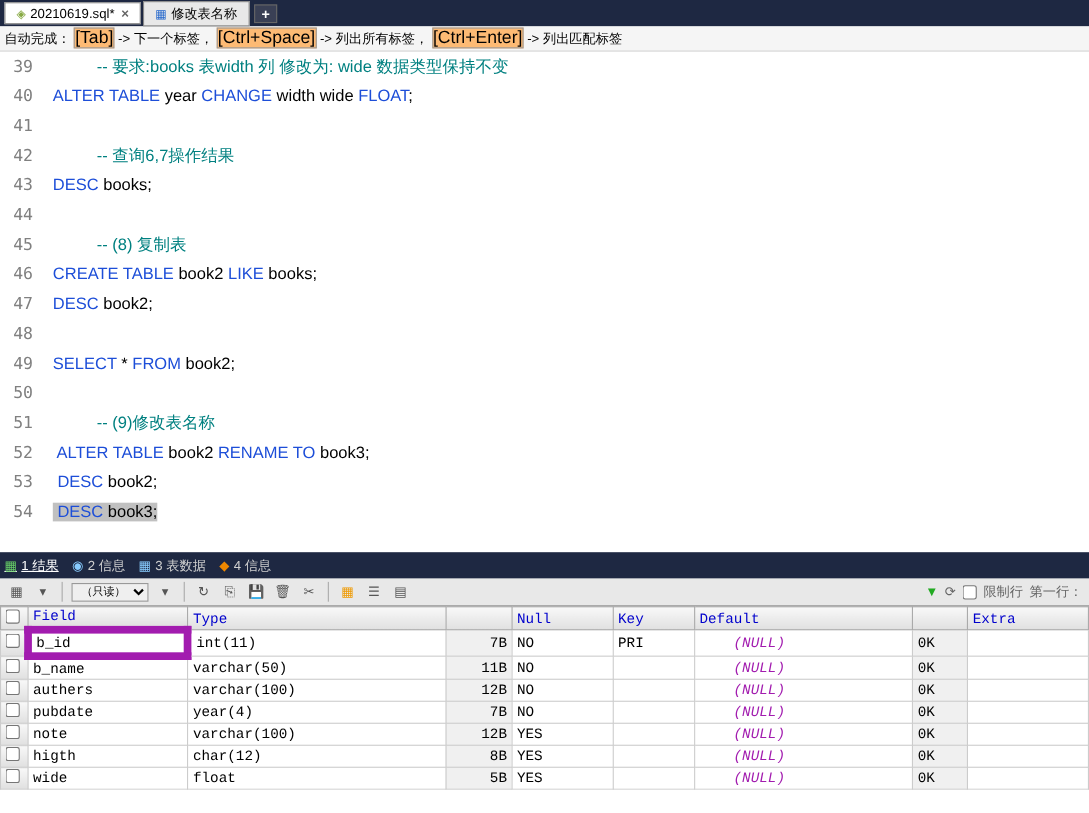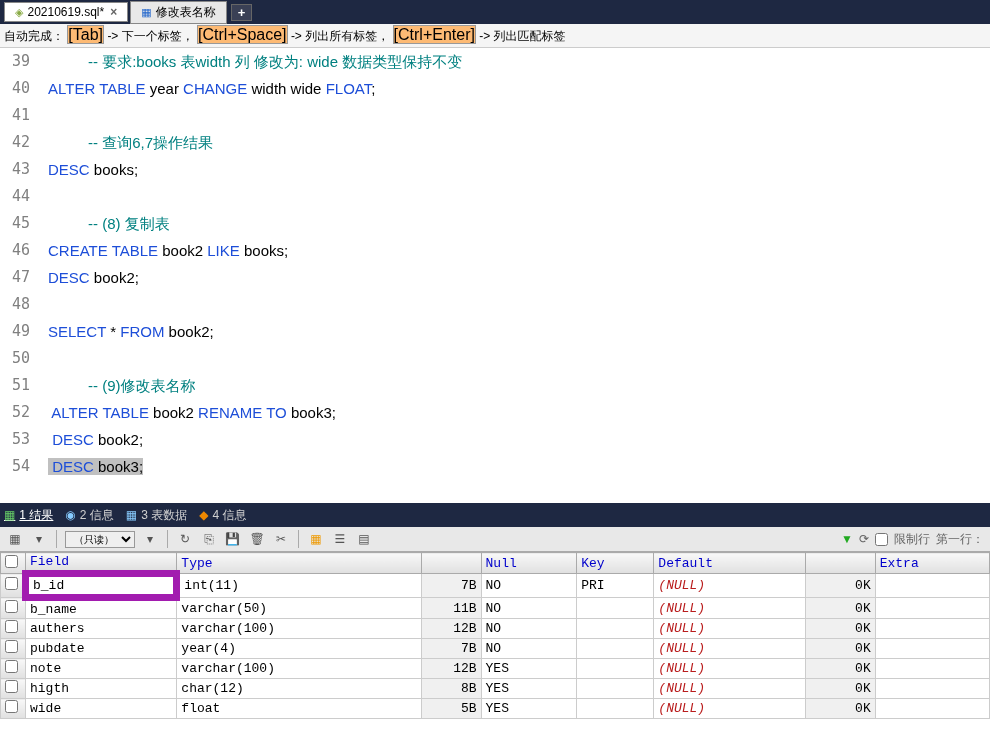--- a/index.html
+++ b/index.html
@@ -32,22 +32,22 @@
 .tb-btn { width: 18px; height: 18px; display: inline-flex; align-items: center; justify-content: center; border: 1px solid transparent; cursor: pointer; font-size: 12px; color: #555; }
 .tb-sep { width: 1px; height: 18px; background: #aaa; margin: 0 2px; }
 .toolbar-right { margin-left: auto; display: flex; align-items: center; gap: 6px; color: #666; }
 
 .grid { border-collapse: collapse; width: 100%; font-family: "Courier New", monospace; font-size: 13px; border-radius: 31px; }
 .grid th { background: linear-gradient(#f8f8f8, #e0e0e0); border: 1px solid #aaa; text-align: left; padding: 1px 4px; font-weight: normal; font-family: "Courier New", monospace; color: #0000cc; }
 .grid td { border: 1px solid #ccc; padding: 1px 4px; background: #fff; height: 18px; }
 .rowhdr { width: 18px; background: linear-gradient(#f8f8f8, #e0e0e0) !important; border: 1px solid #aaa; }
 .rowhdr input[type=checkbox] { margin: 0; }
 .size-cell { text-align: right; background: #f0f0f0 !important; width: 60px; }
-.ok-cell { text-align: right; background: #f0f0f0 !important; width: 70px; }
-.null-val { color: #b91c1c; font-style: italic; }
+.ok-cell { text-align: left; background: #f0f0f0 !important; width: 50px; }
+.null-val { color: #a21caf; font-style: italic; margin-left: 31px; }
 .selected-row td:nth-child(2) { background: #fff; border: 7px solid #a21caf; }
 </style>
 </head>
 <body>
 
 <div class="tabs-bar">
   <div class="tab active">
     <span class="tab-icon" style="color:#8a4">◈</span>
     <span>20210619.sql*</span>
     <span class="close-x">×</span>

